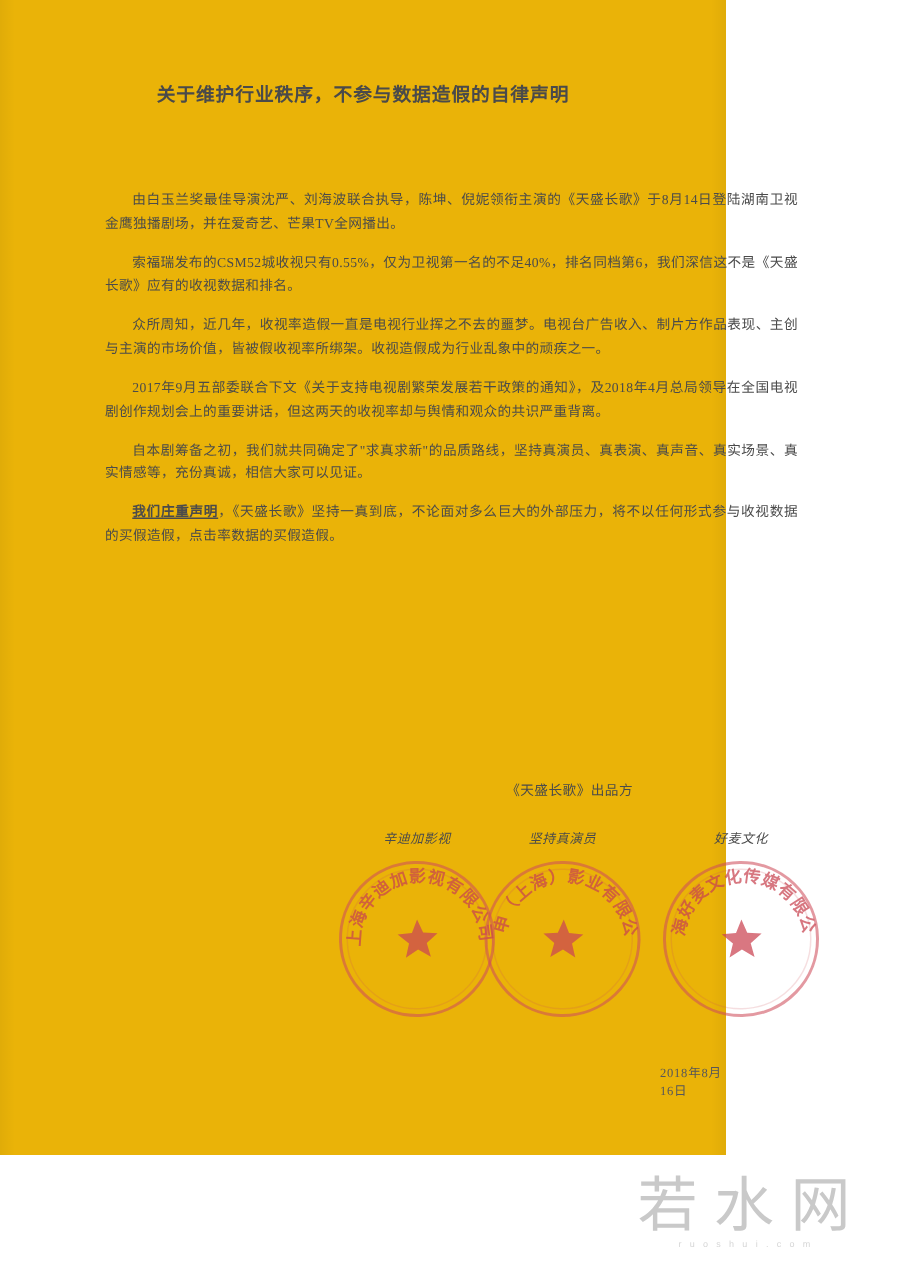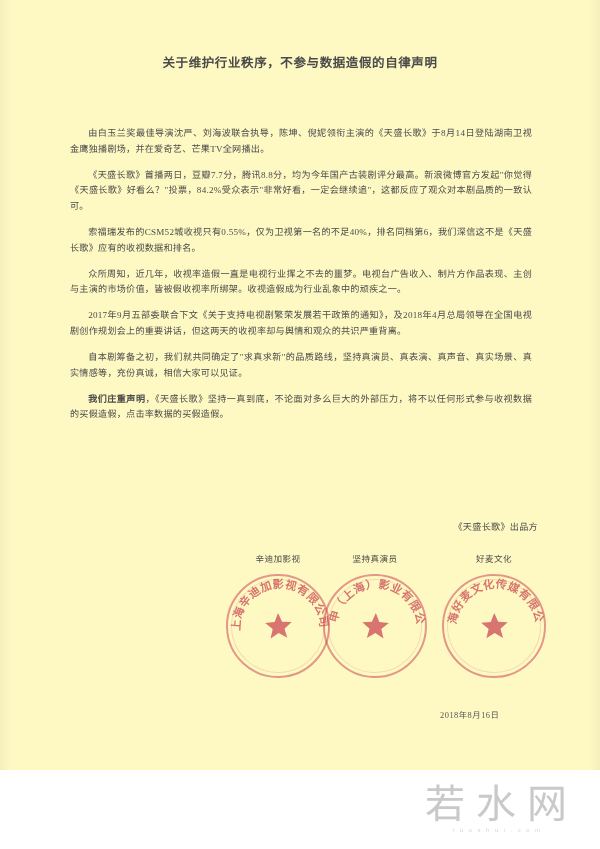--- a/index.html
+++ b/index.html
@@ -14,23 +14,23 @@
     font-family: "Liberation Serif", "DejaVu Serif", serif;
     color: #3b3b3b;
     position: relative;
     overflow: hidden;
   }
 
   
   .page {
     position: absolute;
     left: 0; top: 0;
-    width: 600px;
+    width: 484px;
     height: 770px;
-    background: #fef9c3;
+    background: #eab308;
     box-sizing: border-box;
     padding: 0;
   }
 
   
   .scan-edge-left,
   .scan-edge-right {
     position: absolute;
     top: 0;
     width: 10px;
@@ -67,20 +67,21 @@
     text-align: justify;
     text-justify: inter-ideograph;
     text-indent: 2em;
     margin: 0 0 10.5px 0;
     color: #4b4b4b;
     letter-spacing: .25px;
     filter: blur(.2px);
   }
   .emph {
     font-weight: bold;
+    text-decoration: underline;
     text-underline-offset: 1px;
     margin-top: 24px;
   }
 
   
   .signer-line {
     position: absolute;
     right: 62px;
     top: 519px;
     font-size: 9.1px;
@@ -105,20 +106,21 @@
   .sig-col.c1 { left: 0; }
   .sig-col.c2 { left: 97px; }
   .sig-col.c3 { left: 196px; margin-left: 20px; }
 
   .sig-name {
     font-size: 8.6px;
     color: #4b4b4b;
     letter-spacing: .4px;
     filter: blur(.2px);
     white-space: nowrap;
+    font-style: italic;
   }
 
   
   .seal {
     position: absolute;
     top: 22px;
     left: 50%;
     width: 104px;
     height: 104px;
     margin-left: -52px;
@@ -213,21 +215,20 @@
 
   <div class="scan-edge-left"></div>
   <div class="scan-edge-right"></div>
 
   <div class="doc-title">关于维护行业秩序，不参与数据造假的自律声明</div>
 
   <div class="body-copy">
 
     <p class="para">由白玉兰奖最佳导演沈严、刘海波联合执导，陈坤、倪妮领衔主演的《天盛长歌》于8月14日登陆湖南卫视金鹰独播剧场，并在爱奇艺、芒果TV全网播出。</p>
 
-    <p class="para">《天盛长歌》首播两日，豆瓣7.7分，腾讯8.8分，均为今年国产古装剧评分最高。新浪微博官方发起"你觉得《天盛长歌》好看么？"投票，84.2%受众表示"非常好看，一定会继续追"，这都反应了观众对本剧品质的一致认可。</p>
 
 
     <p class="para">索福瑞发布的CSM52城收视只有0.55%，仅为卫视第一名的不足40%，排名同档第6，我们深信这不是《天盛长歌》应有的收视数据和排名。</p>
 
     <p class="para">众所周知，近几年，收视率造假一直是电视行业挥之不去的噩梦。电视台广告收入、制片方作品表现、主创与主演的市场价值，皆被假收视率所绑架。收视造假成为行业乱象中的顽疾之一。</p>
 
     <p class="para">2017年9月五部委联合下文《关于支持电视剧繁荣发展若干政策的通知》，及2018年4月总局领导在全国电视剧创作规划会上的重要讲话，但这两天的收视率却与舆情和观众的共识严重背离。</p>
 
     <p class="para">自本剧筹备之初，我们就共同确定了"求真求新"的品质路线，坚持真演员、真表演、真声音、真实场景、真实情感等，充份真诚，相信大家可以见证。</p>
 

